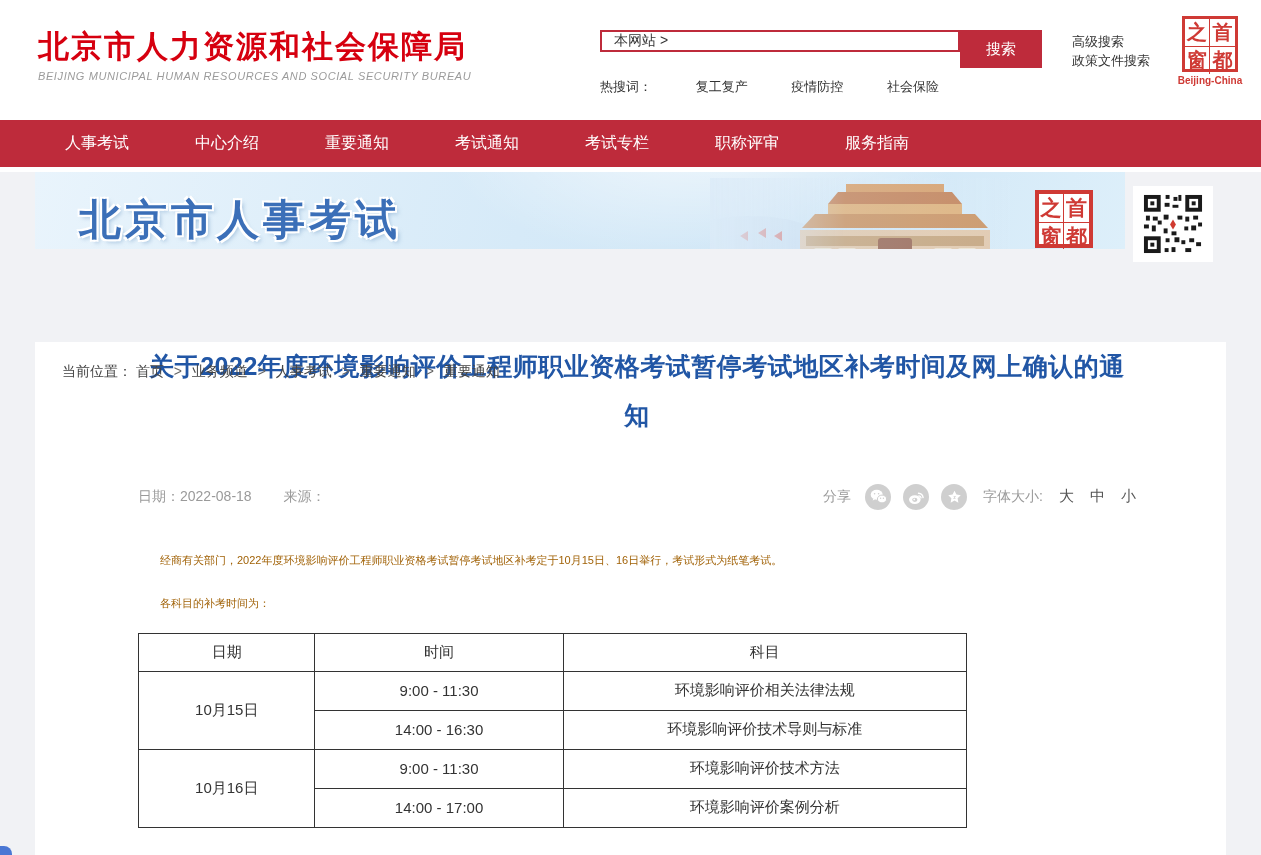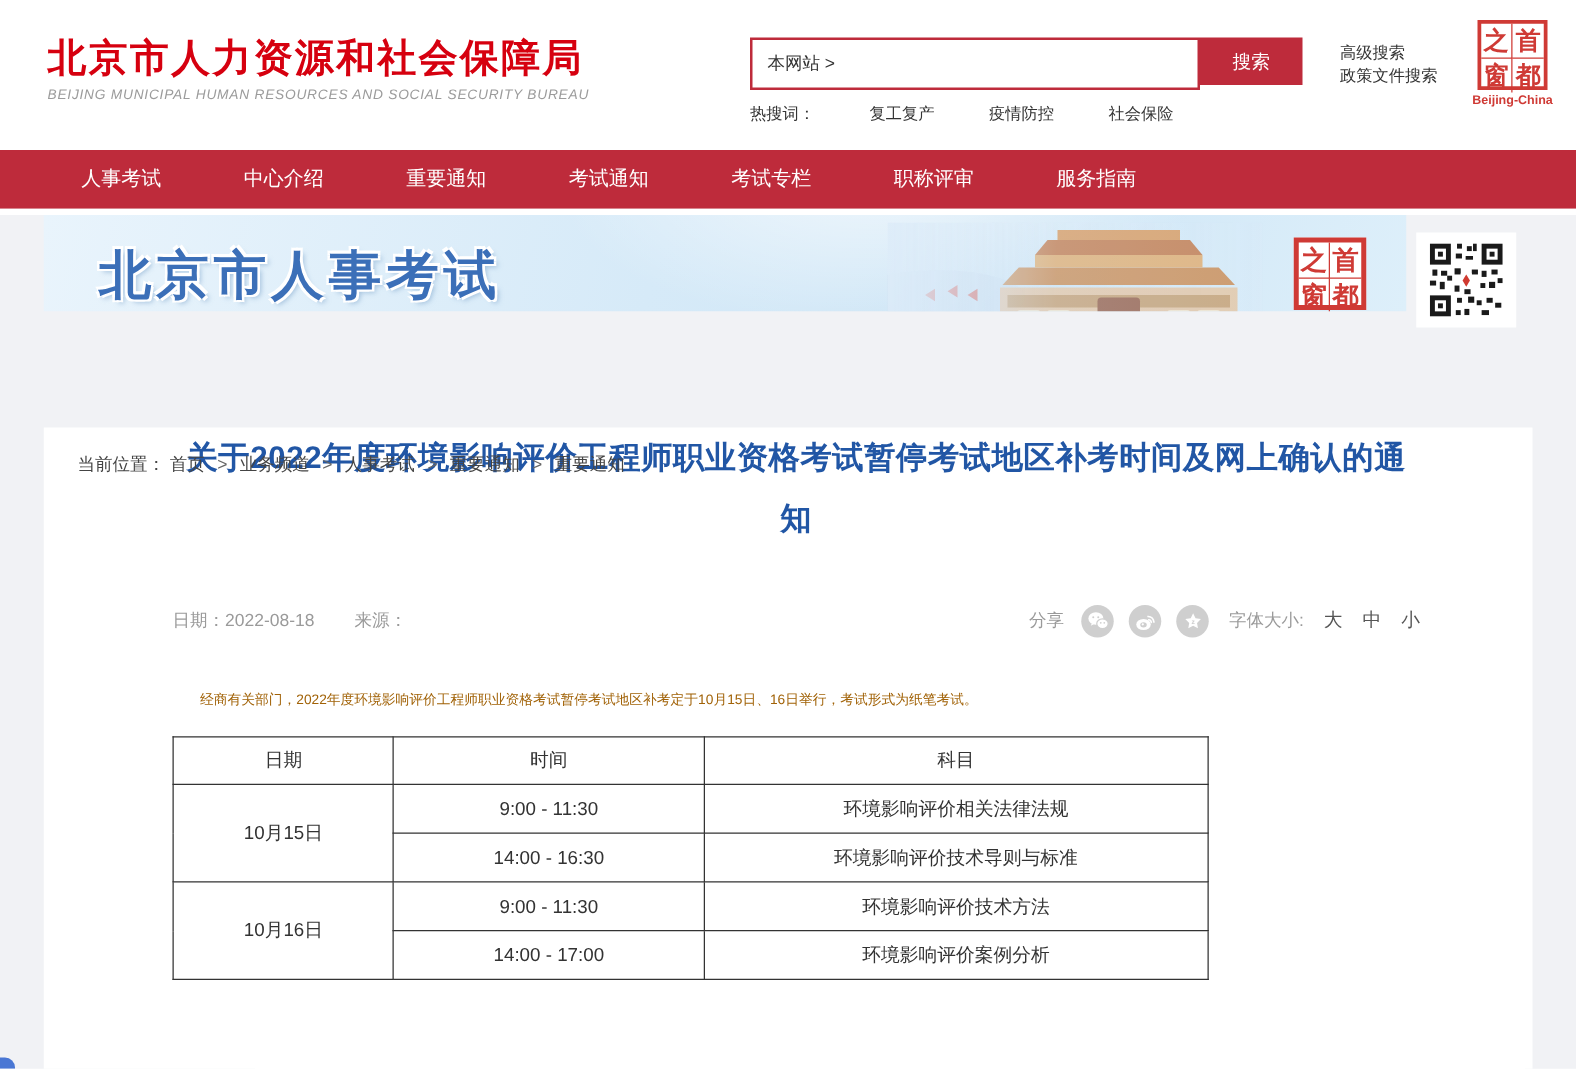--- a/index.html
+++ b/index.html
@@ -12,21 +12,21 @@
 
   
   .top-header { background:#fff; height:120px; position:relative; }
   .logo-block { position:absolute; left:38px; top:26px; }
   .logo-cn { color:#D6000F; font-size:31px; font-weight:bold; letter-spacing:2px; }
   .logo-en { color:#9B9B9B; font-size:11px; letter-spacing:0.6px; margin-top:2px;font-style:italic; }
 
   .search-block { position:absolute; left:600px; top:30px; }
   .search-row { display:flex; align-items:stretch; }
   .search-input {
-    width:360px; height:42px; border:2px solid #BE2B3B; background:#fff;
+    width:360px; height:22px; border:2px solid #BE2B3B; background:#fff;
     font-size:14px; color:#333; display:flex; align-items:center; padding-left:12px;
   }
   .search-btn {
     width:82px; height:38px; background:#BE2B3B; color:#fff; font-size:15px;
     border:none; display:flex; align-items:center; justify-content:center; cursor:pointer;
   }
   .search-links { position:absolute; left:472px; top:2px; width:110px; font-size:13px; color:#333; line-height:19px; }
   .search-links div { cursor:pointer; }
   .hot-row { margin-top:10px; font-size:13px; color:#333; }
   .hot-row .hot-label { margin-right:4px; }
@@ -310,20 +310,21 @@
         </svg>
       </span>
       <span class="fontsize-label">字体大小:</span>
       <span class="fs-opt">大</span>
       <span class="fs-opt">中</span>
       <span class="fs-opt">小</span>
     </div>
   </div>
 
   <p class="para para-1">经商有关部门，2022年度环境影响评价工程师职业资格考试暂停考试地区补考定于10月15日、16日举行，考试形式为纸笔考试。</p>
+  <p class="para para-2">各科目的补考时间为：</p>
 
   <table class="exam-table">
     <thead>
       <tr>
         <th class="col-date">日期</th>
         <th class="col-time">时间</th>
         <th class="col-subj">科目</th>
       </tr>
     </thead>
     <tbody>

